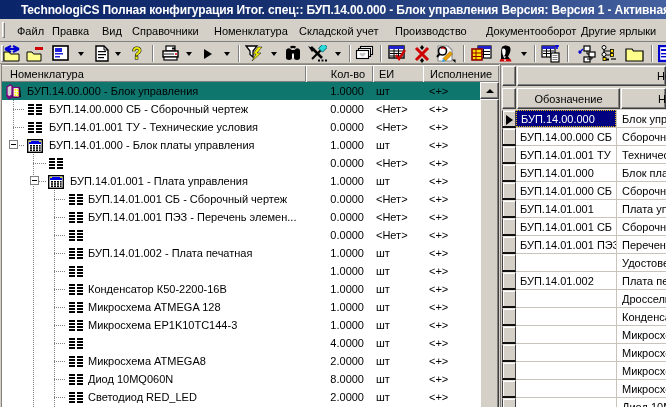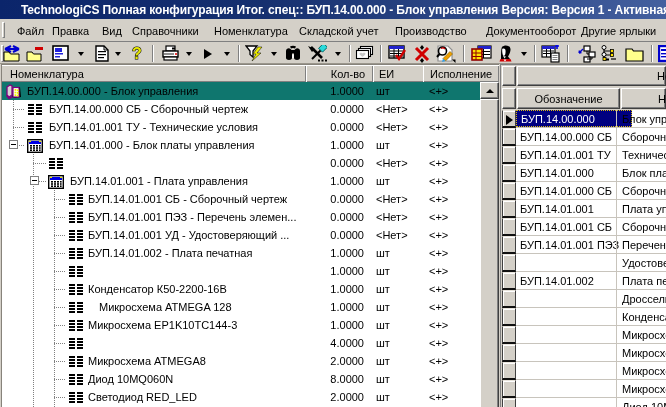--- a/index.html
+++ b/index.html
@@ -35,21 +35,21 @@
 #lscroll{position:absolute;left:478px;top:17px;width:19px;height:326px;background:#D4D0C8}
 #sbtn{position:absolute;left:0;top:0;width:19px;height:17px;background:#D4D0C8;border-top:1px solid #fff;border-left:1px solid #fff;border-right:1px solid #404040;border-bottom:1px solid #404040;box-shadow:inset -1px -1px 0 #808080}
 #sbtn .ua{position:absolute;left:5px;top:6px;width:0;height:0;border-left:4px solid transparent;border-right:4px solid transparent;border-bottom:4px solid #000}
 #sthumb{position:absolute;left:0;top:17px;width:19px;height:309px;background:#D4D0C8;border-top:1px solid #fff;border-left:1px solid #fff;border-right:1px solid #404040;box-shadow:inset -1px 0 0 #808080}
 
 #rpanel{left:500px;top:64px;width:166px;height:343px;background:#D4D0C8;border-left:1px solid #808080;border-top:1px solid #808080}
 .hbox{position:absolute;background:#D4D0C8;border-top:1px solid #fff;border-left:1px solid #fff;border-right:1px solid #404040;border-bottom:1px solid #404040;box-shadow:inset -1px -1px 0 #808080}
 #rgrid{position:absolute;left:1px;top:45px;width:165px;height:297px;background:#fff}
 .rsel{position:absolute;left:0;width:14px;height:18px;background:#D4D0C8;border-top:1px solid #E8E4DC;border-left:1px solid #404040;border-right:1px solid #404040;border-bottom:2px solid #101010;box-shadow:inset 1px 1px 0 #fff}
 .rrow{position:absolute;left:14px;width:152px;height:18px;border-bottom:1px solid #C8C4BC}
-.c1{position:absolute;left:0;top:0;width:116px;height:17px;padding:3px 0 0 4px;white-space:nowrap;overflow:hidden}
+.c1{position:absolute;left:0;top:0;width:100px;height:17px;padding:3px 0 0 4px;white-space:nowrap;overflow:hidden}
 .c2{position:absolute;left:100px;top:0;width:52px;height:17px;padding:3px 0 0 5px;white-space:nowrap;border-left:1px solid #C8C4BC}
 .navcell{background:#000080;color:#fff;border:1px dotted #D8B810}
 .arrowr{position:absolute;left:3px;top:4px;width:0;height:0;border-top:5px solid transparent;border-bottom:5px solid transparent;border-left:7px solid #000}
 </style></head>
 <body>
 <div class="abs" id="titlebar">
     <span id="titletext">TechnologiCS Полная конфигурация Итог. спец:: БУП.14.00.000 - Блок управления Версия: Версия 1 -  Активная(Изм</span>
   </div>
 <div class="abs" id="menubar">
   <div class="grip" style="left:2px;height:16px"></div>
@@ -430,21 +430,20 @@
               <rect x="1" y="1" width="6" height="2"></rect>
               <rect x="9" y="1" width="6" height="2"></rect>
               <rect x="1" y="4" width="6" height="2"></rect>
               <rect x="9" y="4" width="6" height="2"></rect>
               <rect x="1" y="7" width="6" height="2"></rect>
               <rect x="9" y="7" width="6" height="2"></rect>
               <rect x="1" y="10" width="6" height="2"></rect>
               <rect x="9" y="10" width="6" height="2"></rect>
             </g>
           </svg></div>
-        <span class="txt" style="left:86px">БУП.14.01.001 УД - Удостоверяющий ...</span>
         <span class="qty">0.0000</span>
         <span class="ei">&lt;Нет&gt;</span>
         <span class="isp">&lt;+&gt;</span>
       </div>
       <div class="trow" style="top:162px">
         <div class="hdot" style="left:52px;top:9px;width:12px"></div>
         <div class="licon" style="left:66px"><svg width="16" height="13" viewBox="0 0 16 13">
             <g fill="#000">
               <rect x="1" y="1" width="6" height="2"></rect>
               <rect x="9" y="1" width="6" height="2"></rect>
@@ -505,21 +504,21 @@
               <rect x="1" y="1" width="6" height="2"></rect>
               <rect x="9" y="1" width="6" height="2"></rect>
               <rect x="1" y="4" width="6" height="2"></rect>
               <rect x="9" y="4" width="6" height="2"></rect>
               <rect x="1" y="7" width="6" height="2"></rect>
               <rect x="9" y="7" width="6" height="2"></rect>
               <rect x="1" y="10" width="6" height="2"></rect>
               <rect x="9" y="10" width="6" height="2"></rect>
             </g>
           </svg></div>
-        <span class="txt" style="left:97px">Микросхема ATMEGA 128</span>
+        <span class="txt" style="left:86px">Микросхема ATMEGA 128</span>
         <span class="qty">1.0000</span>
         <span class="ei">шт</span>
         <span class="isp">&lt;+&gt;</span>
       </div>
       <div class="trow" style="top:234px">
         <div class="hdot" style="left:52px;top:9px;width:12px"></div>
         <div class="licon" style="left:66px"><svg width="16" height="13" viewBox="0 0 16 13">
             <g fill="#000">
               <rect x="1" y="1" width="6" height="2"></rect>
               <rect x="9" y="1" width="6" height="2"></rect>

